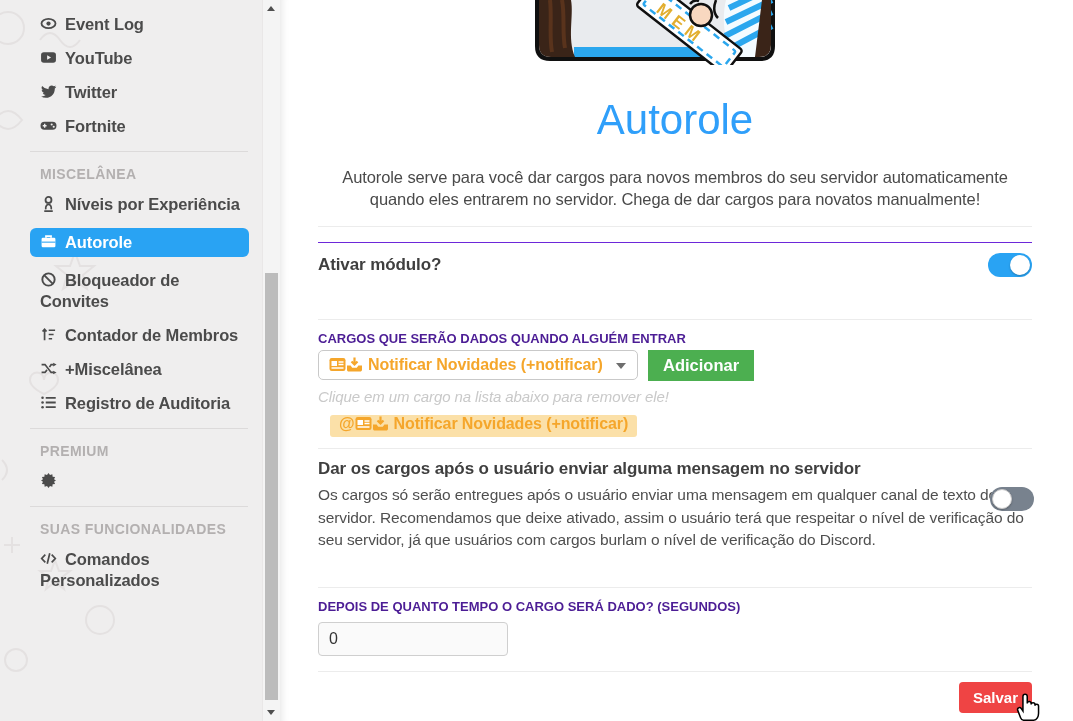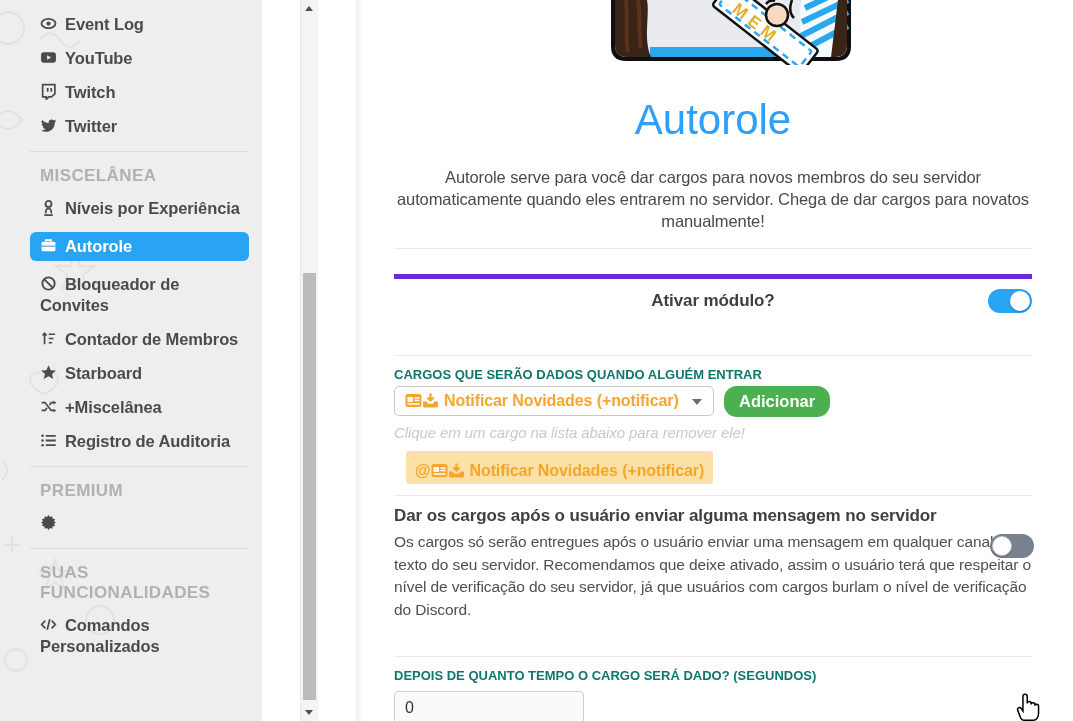--- a/index.html
+++ b/index.html
@@ -2,41 +2,41 @@
 <html><head>
 <meta charset="utf-8">
 <style>
   * { box-sizing: border-box; }
   html,body { margin:0; padding:0; }
   body {
     width:1073px; height:721px; overflow:hidden; background:#fff;
     font-family:"Liberation Sans", sans-serif; color:#4a4a4a;
     letter-spacing:-0.1px;
   }
-  .app { display:flex; width:1073px; height:721px; position:relative;gap:38px; }
+  .app { display:flex; width:1073px; height:721px; position:relative; }
 
   
   .sidebar {
     width:262px; flex:none; background:#efeeee; position:relative; overflow:hidden;
   }
   .doodles { position:absolute; inset:0; z-index:0; }
   .side-nav { position:relative; z-index:1; padding:14px 0 0 40px; }
   .side-item {
     display:block; margin:0 14px 13px -0px; font-size:16.5px; font-weight:700;
     color:#4b4b4b; line-height:21px; cursor:pointer;
   }
   .side-item .icn { display:inline-block; width:19px; height:17px; vertical-align:-2px; margin-right:6px; }
   .side-item svg { display:block; width:17px; height:17px; }
   .side-item.active {
     background:#29a3f3; color:#fff; border-radius:6px;
     margin-left:-10px; padding:4px 10px; margin-right:13px;
   }
   .side-divider { border:none; border-top:1px solid #dcdada; margin:14px 14px 14px -10px; }
   .side-header {
-    font-size:17px; font-weight:700; color:#b3b0b0; letter-spacing:.4px;
+    font-size:14px; font-weight:700; color:#b3b0b0; letter-spacing:.4px;
     margin:0 0 12px 0;
   }
 
   
   .scrollbar {
     width:18px; flex:none; background:#f4f4f4; position:relative;
     border-left:1px solid #e9e7e7;
   }
   .sb-arrow { position:absolute; left:0; width:17px; height:17px; }
   .sb-arrow.up { top:0; }
@@ -61,61 +61,61 @@
   h1.page-title {
     margin:33px 0 0; text-align:center; font-size:42px; line-height:44px;
     font-weight:400; color:#2f9ffa; letter-spacing:0;
   }
   .desc {
     margin:24px auto 16px; max-width:706px; text-align:center;
     font-size:16.5px; line-height:22px; color:#4a4a4a;
   }
   hr.light { border:none; border-top:1px solid #ececec; margin:12px 0 0; }
 
-  .module-row { border-top:5px solid #6d28d9; margin-top:25px; padding:12px 0 44px; position:relative;text-align:center; }
+  .module-row { border-top:1px solid #6d28d9; margin-top:15px; padding:12px 0 44px; position:relative; }
   .bold-label { font-size:17px; font-weight:700; color:#3f3f3f; }
 
   
   .switch {
     width:44px; height:24px; border-radius:13px; position:relative; cursor:pointer;
     display:inline-block;
   }
   .switch .knob {
     position:absolute; top:2px; width:20px; height:20px; border-radius:50%;
     background:#fff; box-shadow:0 1px 2px rgba(0,0,0,.25);
   }
   .switch[data-on="true"]  { background:#29a3f3; }
   .switch[data-on="true"] .knob { right:2px; }
   .switch[data-on="false"] { background:#78828e; }
   .switch[data-on="false"] .knob { left:2px; border:1px solid #c9c9c9; }
   .module-row .switch { position:absolute; right:0; top:10px; }
 
   .cargos { border-top:1px solid #ececec; padding:11px 0 11px; }
-  .tiny-label { font-size:13px; font-weight:700; color:#0f766e; letter-spacing:0; }
+  .tiny-label { font-size:13px; font-weight:700; color:#4c1d95; letter-spacing:0; }
   .select-row { margin-top:4px; display:flex; gap:10px; align-items:flex-start; }
   .role-select {
     width:320px; height:30px; border:1px solid #c9c9c9; border-radius:5px;
     background:#fff; display:flex; align-items:center; padding:0 10px; cursor:pointer;
     position:relative;
   }
   .role-select .val { color:#f5a62b; font-weight:700; font-size:16px; white-space:nowrap; }
   .role-select .caret {
     position:absolute; right:11px; top:12px; width:0; height:0;
     border-left:5px solid transparent; border-right:5px solid transparent;
     border-top:6px solid #6e6e6e;
   }
   .role-icn { display:inline-block; width:17px; height:15px; vertical-align:-2px; }
   .role-icn + .role-icn { margin-right:5px; }
   .btn-add {
     height:31px; padding:0 15px; background:#4caf50; color:#fff; border:none;
-    border-radius:13px; font-family:inherit; font-size:16.5px; font-weight:700; cursor:pointer;
+    border-radius:0; font-family:inherit; font-size:16.5px; font-weight:700; cursor:pointer;
   }
   .hint { margin-top:7px; font-size:15px; color:#c9c9c9;font-style:italic; }
   .chip {
-    display:inline-block; margin:10px 0 0 12px; padding:11px 9px 4px;
+    display:inline-block; margin:10px 0 0 12px; padding:0 9px 4px;
     background:#fbe0a8; border-radius:3px; color:#f5a62b; font-weight:700;
     font-size:16px; cursor:pointer; white-space:nowrap;
   }
 
   .message { border-top:1px solid #ececec; padding:10px 0 35px; position:relative; }
   .message p { margin:5px 0 0; font-size:15.5px; line-height:22.5px; color:#4f4f4f; }
   .message .switch { position:absolute; right:-2px; top:38px; }
 
   .delay { border-top:1px solid #ececec; padding:11px 0 15px; }
   .delay input {
@@ -160,28 +160,30 @@
             </svg></span><span>Event Log</span>
       </div>
       <div class="side-item">
         <span class="icn"><svg viewBox="0 0 16 16">
               <rect x="1" y="3" width="14" height="10" rx="2.6" fill="currentColor"></rect>
               <path d="M6.7 5.8 10.4 8 6.7 10.2z" fill="#efeeee"></path>
             </svg></span><span>YouTube</span>
       </div>
       <div class="side-item">
         <span class="icn"><svg viewBox="0 0 16 16">
-              <path d="M2.5 1.5h11.5v8.8L10.8 13H8.3l-2.4 2.4V13H2.5z" fill="none" stroke="currentColor" stroke-width="1.6"></path>
-              <path d="M7.2 4.8v3.4M10.6 4.8v3.4" stroke="currentColor" stroke-width="1.6"></path>
-            </svg></span><span>Twitch</span>
-      </div>
-      <div class="side-item">
-        <span class="icn"><svg viewBox="0 0 16 16">
               <path d="M15.3 3.6c-.5.25-1.1.42-1.7.5.6-.37 1.1-.95 1.3-1.65-.57.34-1.2.58-1.87.72A2.94 2.94 0 0 0 8 5.2c0 .23.02.45.07.67A8.35 8.35 0 0 1 2 2.8a2.94 2.94 0 0 0 .9 3.94c-.48-.02-.93-.15-1.33-.37v.04c0 1.43 1 2.62 2.36 2.9-.43.11-.9.13-1.33.05a2.95 2.95 0 0 0 2.75 2.04A5.9 5.9 0 0 1 1 12.62a8.3 8.3 0 0 0 4.52 1.33c5.43 0 8.4-4.5 8.4-8.4v-.38c.58-.42 1.07-.94 1.38-1.57z" fill="currentColor"></path>
             </svg></span><span>Twitter</span>
+      </div>
+      <div class="side-item">
+        <span class="icn"><svg viewBox="0 0 16 16">
+              <rect x="0.5" y="4.5" width="15" height="7.4" rx="3.7" fill="currentColor"></rect>
+              <path d="M4.4 6.4v3.6M2.6 8.2h3.6" stroke="#efeeee" stroke-width="1.3"></path>
+              <circle cx="11" cy="7" r="1" fill="#efeeee"></circle>
+              <circle cx="12.9" cy="9.2" r="1" fill="#efeeee"></circle>
+            </svg></span><span>Fortnite</span>
       </div>
 
       <hr class="side-divider">
       <div class="side-header">MISCELÂNEA</div>
 
       <div class="side-item">
         <span class="icn"><svg viewBox="0 0 16 16">
               <circle cx="8" cy="4.6" r="2.8" fill="none" stroke="currentColor" stroke-width="1.7"></circle>
               <path d="M5.4 13.5c-.3-3 1-4.6 2.6-4.6s2.9 1.6 2.6 4.6M4 15.2h8" stroke="currentColor" stroke-width="1.6" fill="none"></path>
             </svg></span><span>Níveis por Experiência</span>
@@ -197,25 +199,20 @@
         <span class="icn"><svg viewBox="0 0 16 16">
               <circle cx="8" cy="8" r="5.8" fill="none" stroke="currentColor" stroke-width="1.8"></circle>
               <path d="M3.9 3.9 12.1 12.1" stroke="currentColor" stroke-width="1.8"></path>
             </svg></span><span>Bloqueador de Convites</span>
       </div>
       <div class="side-item">
         <span class="icn"><svg viewBox="0 0 16 16">
               <path d="M4.3 13.5V3.2M2.4 5.2 4.3 3l1.9 2.2" fill="none" stroke="currentColor" stroke-width="1.6"></path>
               <path d="M8.2 4h6M8.2 8h4.6M8.2 12h3.2" stroke="currentColor" stroke-width="1.6"></path>
             </svg></span><span>Contador de Membros</span>
-      </div>
-      <div class="side-item">
-        <span class="icn"><svg viewBox="0 0 16 16">
-              <polygon points="8,1.2 10.1,5.8 15,6.2 11.3,9.4 12.4,14.2 8,11.6 3.6,14.2 4.7,9.4 1,6.2 5.9,5.8" fill="currentColor"></polygon>
-            </svg></span><span>Starboard</span>
       </div>
       <div class="side-item">
         <span class="icn"><svg viewBox="0 0 16 16">
               <path d="M1.5 4.3h3.2l5.8 7.4h2.3M1.5 11.7h3.2l1.9-2.4M8.9 6.7l1.6-2.4h2.3" fill="none" stroke="currentColor" stroke-width="1.6"></path>
               <polygon points="12.4,2.6 15.6,4.3 12.4,6" fill="currentColor"></polygon>
               <polygon points="12.4,10 15.6,11.7 12.4,13.4" fill="currentColor"></polygon>
             </svg></span><span>+Miscelânea</span>
       </div>
       <div class="side-item">
         <span class="icn"><svg viewBox="0 0 16 16">

